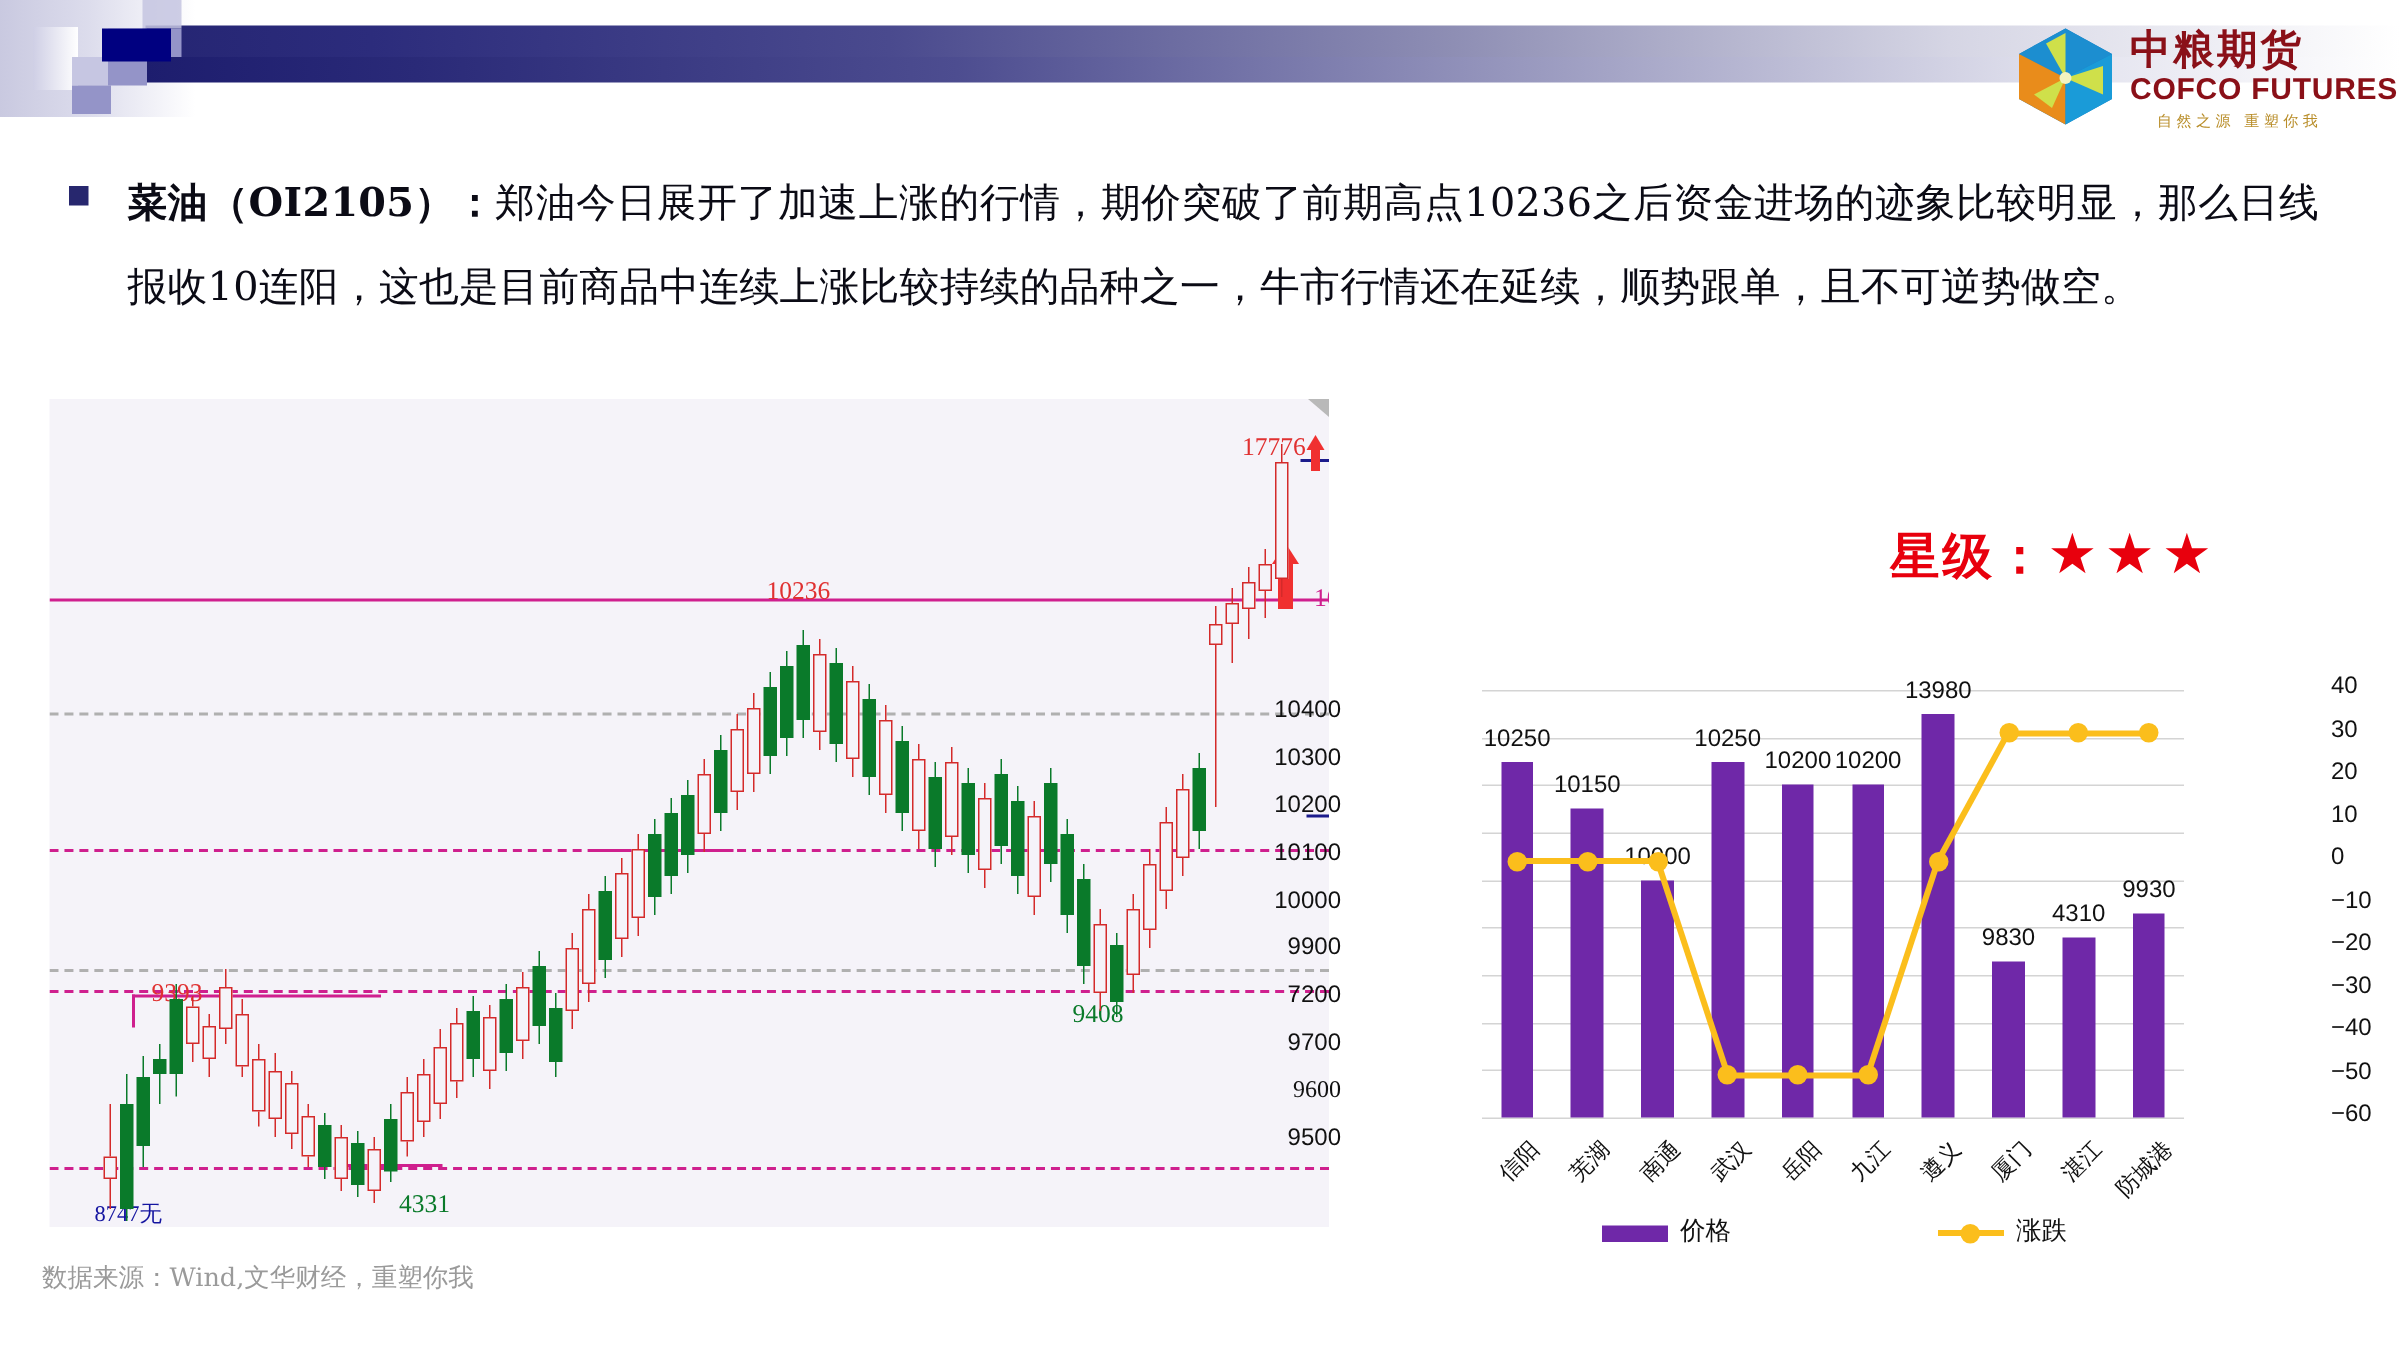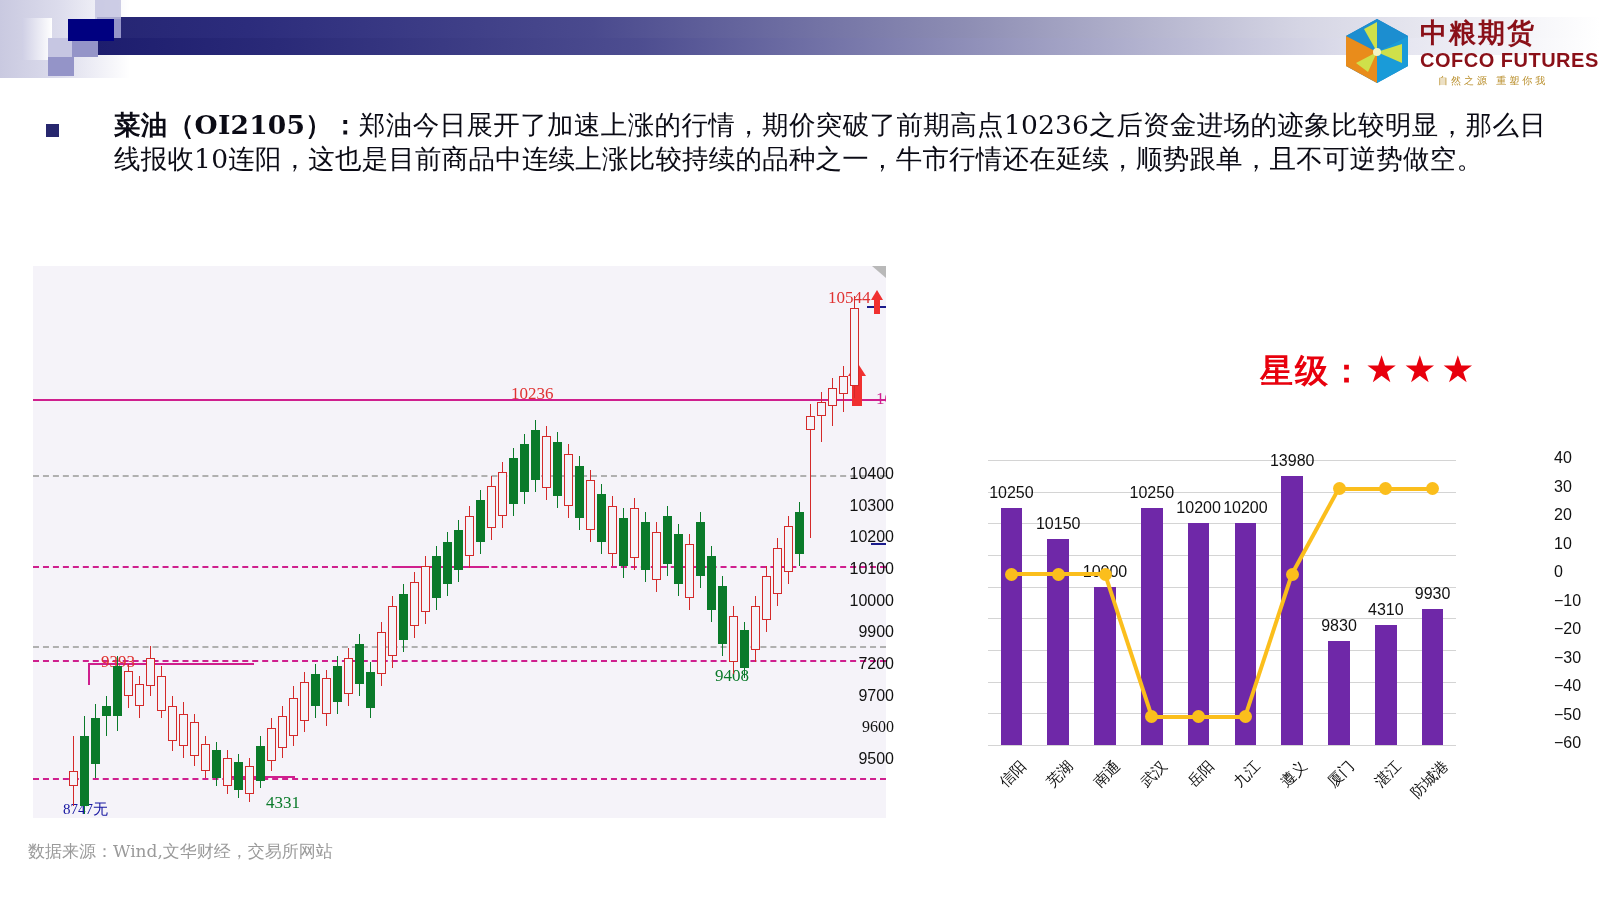--- a/index.html
+++ b/index.html
@@ -55,23 +55,23 @@
     font-family:"DejaVu Sans", sans-serif;
     font-size:10px;color:#b98e2a;letter-spacing:3px;white-space:nowrap;
   }
 
   
   #para-block{position:absolute;left:46px;top:108px;width:1500px;}
   .bullet{
     position:absolute;left:0px;top:16px;width:13px;height:13px;background:#27276e;
   }
   .para{
-    margin-left:68px;
+    margin-left:39px;
     font-family:"DejaVu Serif", serif;
-    font-size:26.5px;line-height:34px;color:#0b0b15;
+    font-size:26.5px;line-height:56px;color:#0b0b15;
     text-align:justify;
     letter-spacing:.2px;
   }
   .para b{font-weight:bold;}
 
   
   #kpanel{
     position:absolute;left:33px;top:266px;width:853px;height:552px;
     background:#f5f3f9;overflow:hidden;
   }
@@ -218,21 +218,21 @@
   <div class="vseg-magenta" style="left:360px;top:300px;height:0px;"></div>
 
   <div class="mini-blue" style="left:834px;top:40px;width:30px;"></div>
   <div class="mini-blue" style="left:838px;top:277px;width:22px;"></div>
 
   <div class="arr-head arr-head-sm" style="left:838px;top:24px;"></div>
   <div class="arr-shaft" style="left:841px;top:34px;width:6px;height:14px;"></div>
   <div class="arr-head" style="left:815px;top:96px;"></div>
   <div class="arr-shaft" style="left:819px;top:110px;width:10px;height:30px;"></div>
 
-  <div class="klabel red" style="left:795px;top:22px;">10544</div>
+  <div class="klabel red" style="left:795px;top:22px;">17776</div>
   <div class="klabel red" style="left:478px;top:118px;">10236</div>
   <div class="klabel magenta" style="left:843px;top:123px;">10236</div>
   <div class="klabel red" style="left:68px;top:386px;">9393</div>
   <div class="klabel green" style="left:233px;top:527px;">4331</div>
   <div class="klabel green" style="left:682px;top:400px;">9408</div>
   <div class="klabel blue" style="left:30px;top:534px;font-size:15px;">8747无</div>
 
   <div id="candles">
       <div class="wick wick-up" style="left: 40px; top: 470px; height: 70px;"></div>
       <div class="body-up" style="left: 36px; top: 505px; width: 9px; height: 15px;"></div>
@@ -461,15 +461,22 @@
       <div class="xlab" style="left: 16.2px; top: 297px; width: 60px; text-align: right;">芜湖</div>
       <div class="xlab" style="left: 63px; top: 297px; width: 60px; text-align: right;">南通</div>
       <div class="xlab" style="left: 109.8px; top: 297px; width: 60px; text-align: right;">武汉</div>
       <div class="xlab" style="left: 156.6px; top: 297px; width: 60px; text-align: right;">岳阳</div>
       <div class="xlab" style="left: 203.4px; top: 297px; width: 60px; text-align: right;">九江</div>
       <div class="xlab" style="left: 250.2px; top: 297px; width: 60px; text-align: right;">遵义</div>
       <div class="xlab" style="left: 297px; top: 297px; width: 60px; text-align: right;">厦门</div>
       <div class="xlab" style="left: 343.8px; top: 297px; width: 60px; text-align: right;">湛江</div>
       <div class="xlab" style="left: 390.6px; top: 297px; width: 60px; text-align: right;">防城港</div>
     </div>
-</div>
-
-<div id="source">数据来源：Wind,文华财经，交易所网站</div>
+  <div id="bc-legend">
+    <div class="lg-swatch-bar" style="left:168px;top:12px;"></div>
+    <div class="lg-item" style="left:220px;top:4px;">价格</div>
+    <div class="lg-swatch-line" style="left:392px;top:15px;"></div>
+    <div class="lg-swatch-dot" style="left:407px;top:11px;"></div>
+    <div class="lg-item" style="left:444px;top:4px;">涨跌</div>
+  </div>
+</div>
+
+<div id="source">数据来源：Wind,文华财经，重塑你我</div>
 
 </body></html>

